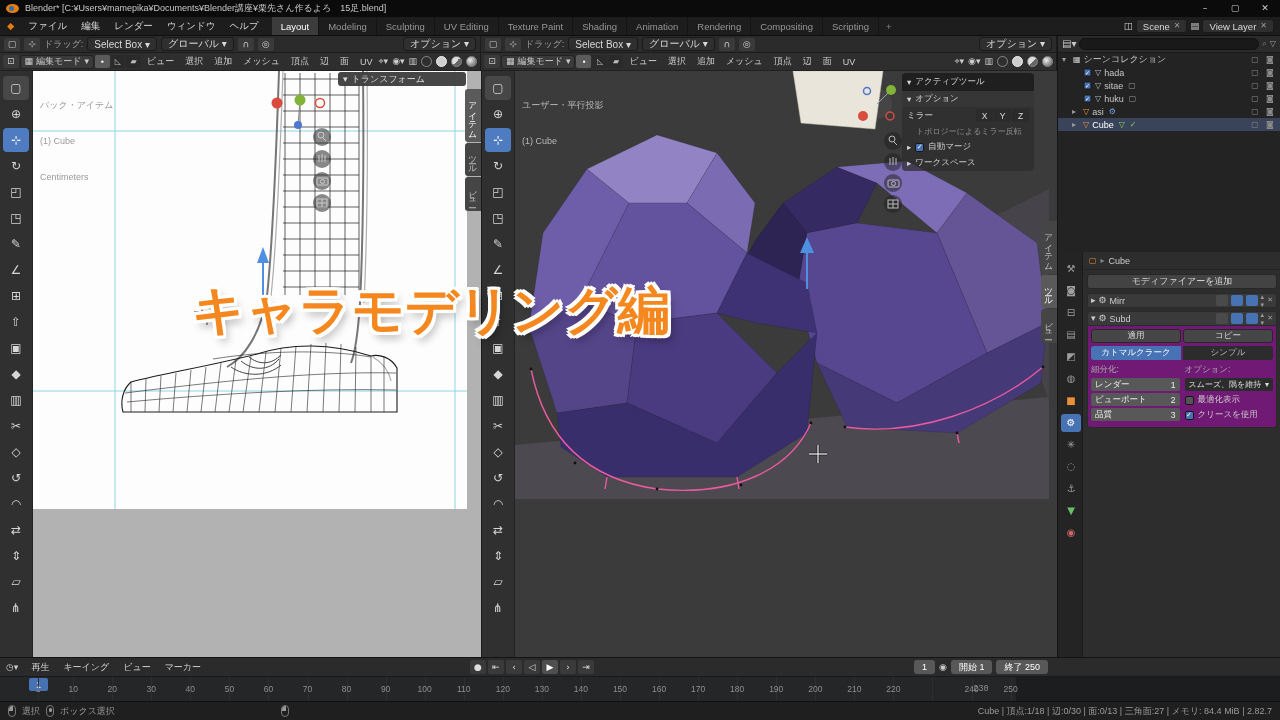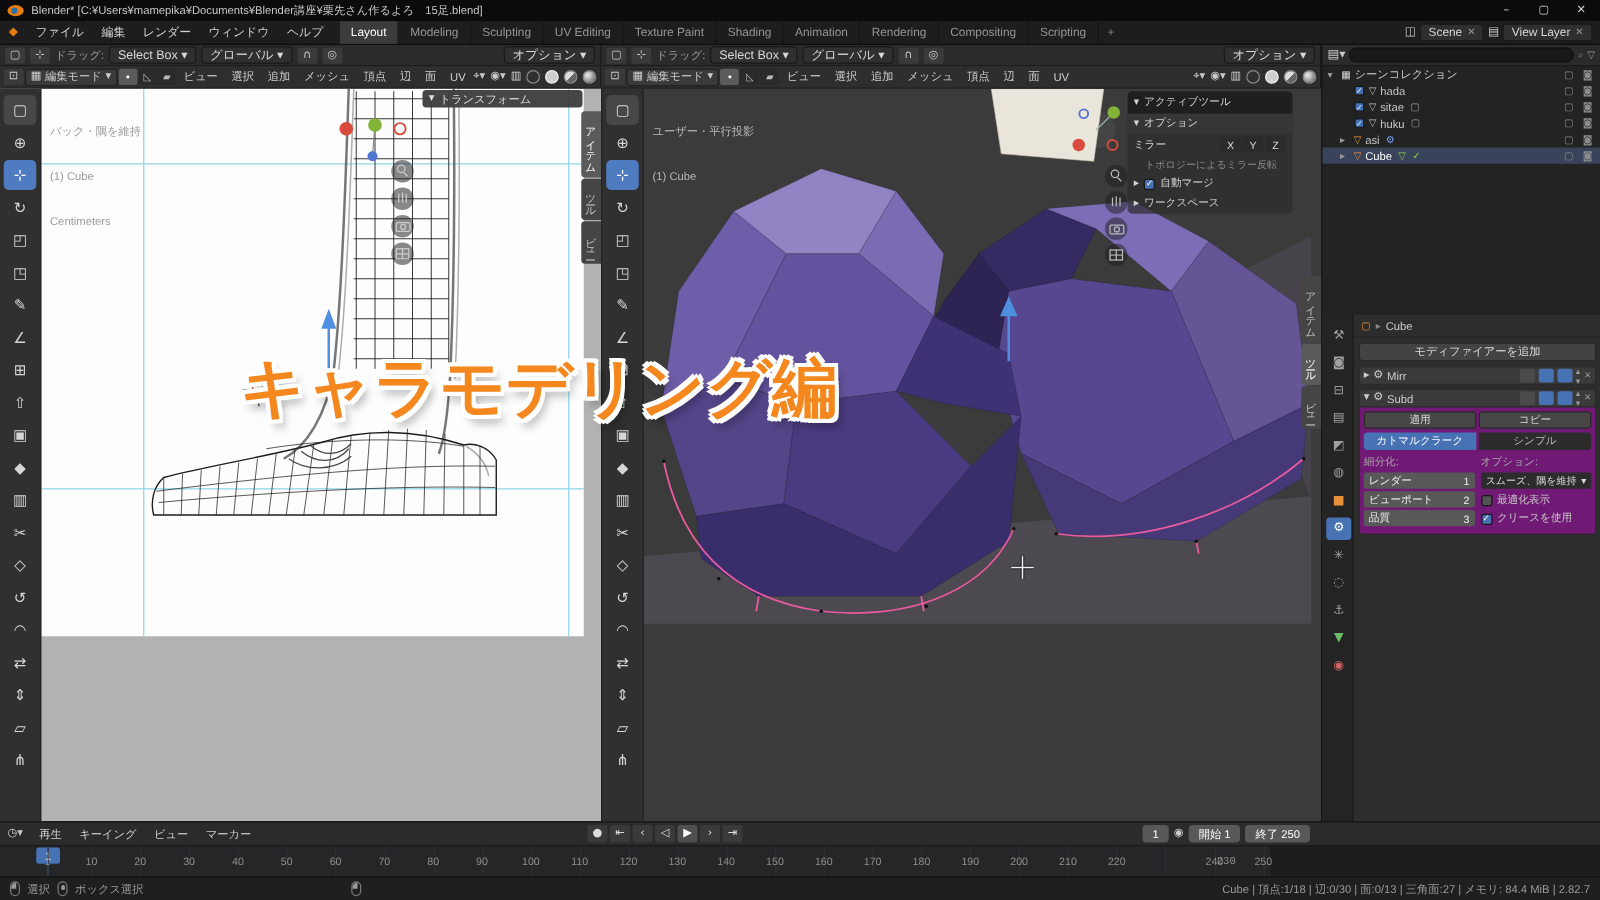--- a/index.html
+++ b/index.html
@@ -389,21 +389,21 @@
           <circle cx="289" cy="110" r="9" fill="rgba(40,40,40,0.55)"></circle>
           <rect x="284" y="107" width="11" height="7" rx="1" fill="none" stroke="#ccc"></rect>
             <circle cx="289.5" cy="110.5" r="2" fill="none" stroke="#ccc"></circle>
           <circle cx="289" cy="132" r="9" fill="rgba(40,40,40,0.55)"></circle>
           <rect x="284" y="128" width="10" height="8" fill="none" stroke="#ccc"></rect>
             <line x1="289" y1="128" x2="289" y2="136" stroke="#ccc"></line>
             <line x1="284" y1="132" x2="294" y2="132" stroke="#ccc"></line>
         </g>
       </svg>
       <div class="vp-label" style="left:40px;top:4px;color:#9a9a9a">
-        <div>バック・隅を維持</div>
+        <div>バック・アイテム</div>
         <div>(1) Cube</div>
         <div>Centimeters</div>
       </div>
       <div id="transform-panel">
         <span class="ic">▾</span>
         <span>トランスフォーム</span>
       </div>
       <div class="side-tabs" id="tabsL" style="top:18px">
           <span class="side-tab on">アイテム</span>
           <span class="side-tab">ツール</span>

